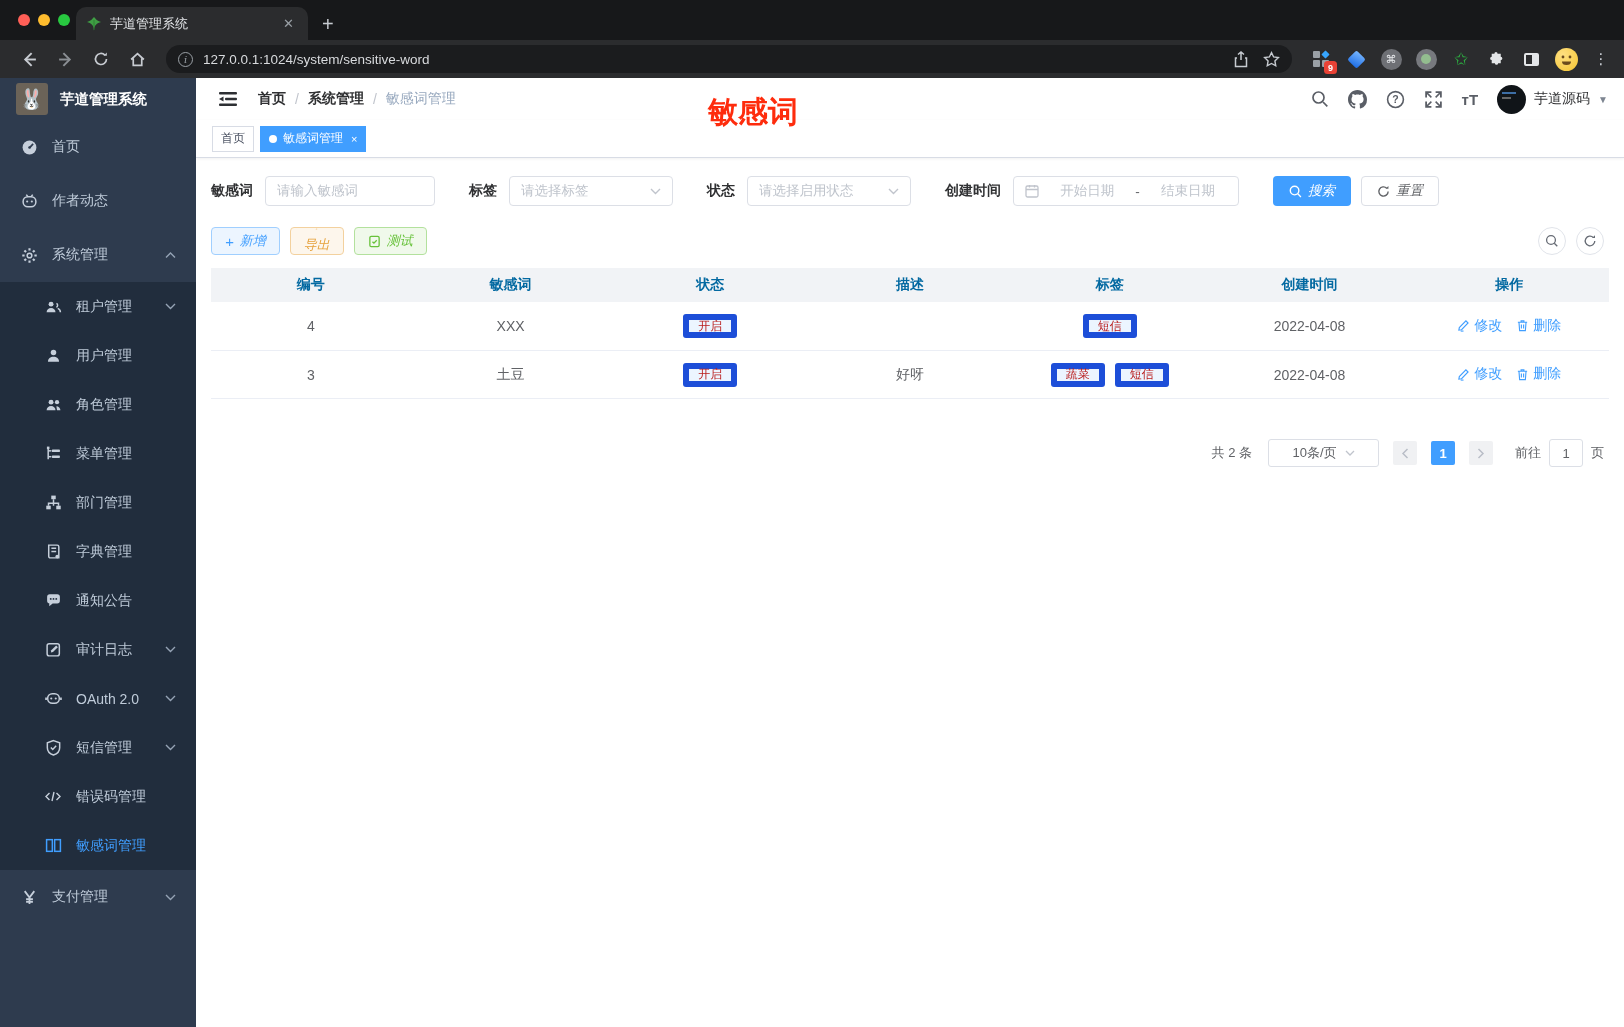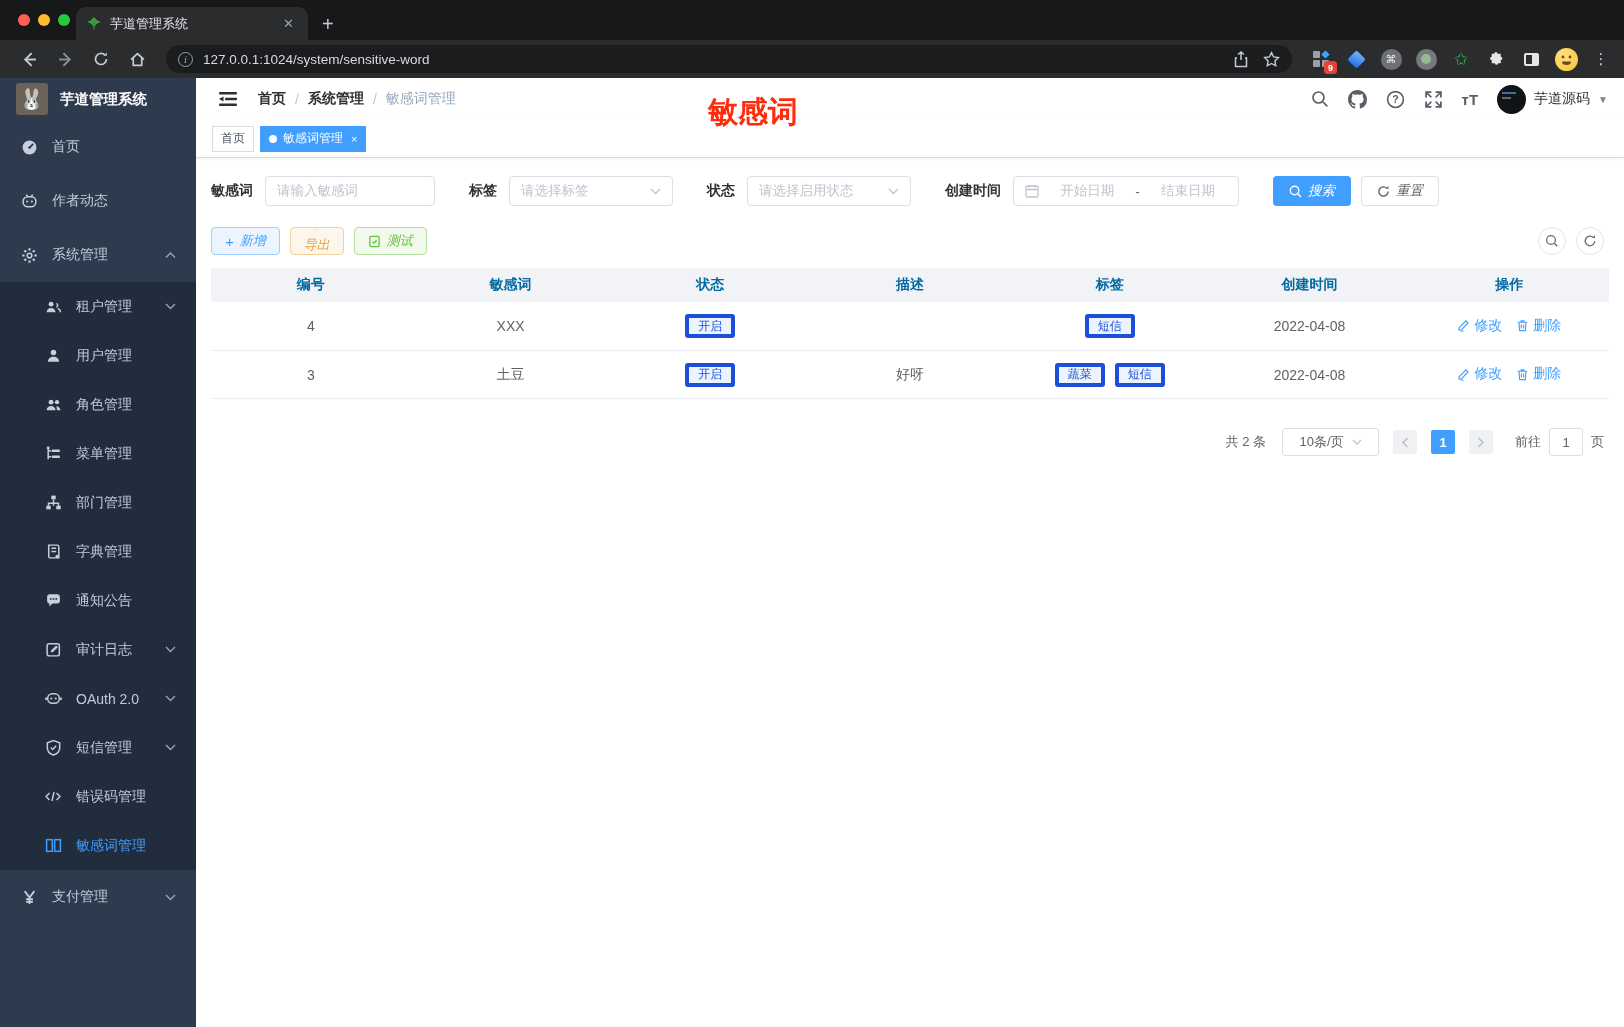--- a/index.html
+++ b/index.html
@@ -103,29 +103,29 @@
   .circle-btn { width:28px; height:28px; border-radius:50%; border:1px solid #e1e4ea; background:#fff; color:#666b74; display:flex; align-items:center; justify-content:center; cursor:pointer; }
 
   
   .table { margin-top:13px; width:100%; border-bottom:1px solid #ebeef5; }
   .t-head { display:flex; background:#f1f3f6; height:34px; align-items:center; }
   .t-col { flex:1; text-align:center; }
   .t-head .t-col { font-size:14px; color:#0369a1; font-weight:bold; }
   .t-row { display:flex; height:48px; align-items:center; border-top:1px solid #ebeef5; }
   .t-row:first-of-type { border-top:none; }
   .t-row .t-col { font-size:14px; color:#606266; }
-  .el-tag { display:inline-flex; align-items:center; height:24px; padding:0 9px; background:#ecf5ff; border:4px solid #1d4ed8; border-radius:3px; color:#1d4ed8; font-size:12px; }
+  .el-tag { display:inline-flex; align-items:center; height:24px; padding:0 9px; background:#ecf5ff; border:6px solid #1d4ed8; border-radius:3px; color:#b91c1c; font-size:12px; }
   .tag-gap { display:inline-flex; gap:10px; justify-content:center; }
   .act-link { color:#409eff; font-size:14px; display:inline-flex; align-items:center; gap:4px; cursor:pointer; }
   .act-wrap { display:inline-flex; gap:14px; justify-content:center; }
 
   
-  .pagination { margin-top:29px; display:flex; align-items:center; justify-content:flex-end; font-size:13px; color:#606266; padding-right:5px; }
+  .pagination { margin-top:40px; display:flex; align-items:center; justify-content:flex-end; font-size:13px; color:#606266; padding-right:5px; }
   .pg-total { margin-right:16px; }
-  .pg-size { width:97px; height:28px; border:1px solid #dcdfe6; border-radius:3px; display:flex; align-items:center; justify-content:center; gap:8px; color:#606266; background:#fff; cursor:pointer; }
+  .pg-size { width:111px; height:28px; border:1px solid #dcdfe6; border-radius:3px; display:flex; align-items:center; justify-content:center; gap:8px; color:#606266; background:#fff; cursor:pointer; }
   .pg-arrow { width:24px; height:24px; border-radius:2px; background:#f0f1f3; color:#b9bec7; display:flex; align-items:center; justify-content:center; margin-left:14px; cursor:pointer; }
   .pg-num { width:24px; height:24px; border-radius:2px; background:#409eff; color:#fff; font-weight:bold; display:flex; align-items:center; justify-content:center; margin-left:14px; cursor:pointer; }
   .pg-goto { margin-left:22px; display:flex; align-items:center; gap:8px; }
   .pg-input { width:34px; height:28px; border:1px solid #dcdfe6; border-radius:3px; text-align:center; font-size:13px; color:#606266; font-family:inherit; }
 
   svg { display:block; }
 </style>
 </head>
 <body>
 

